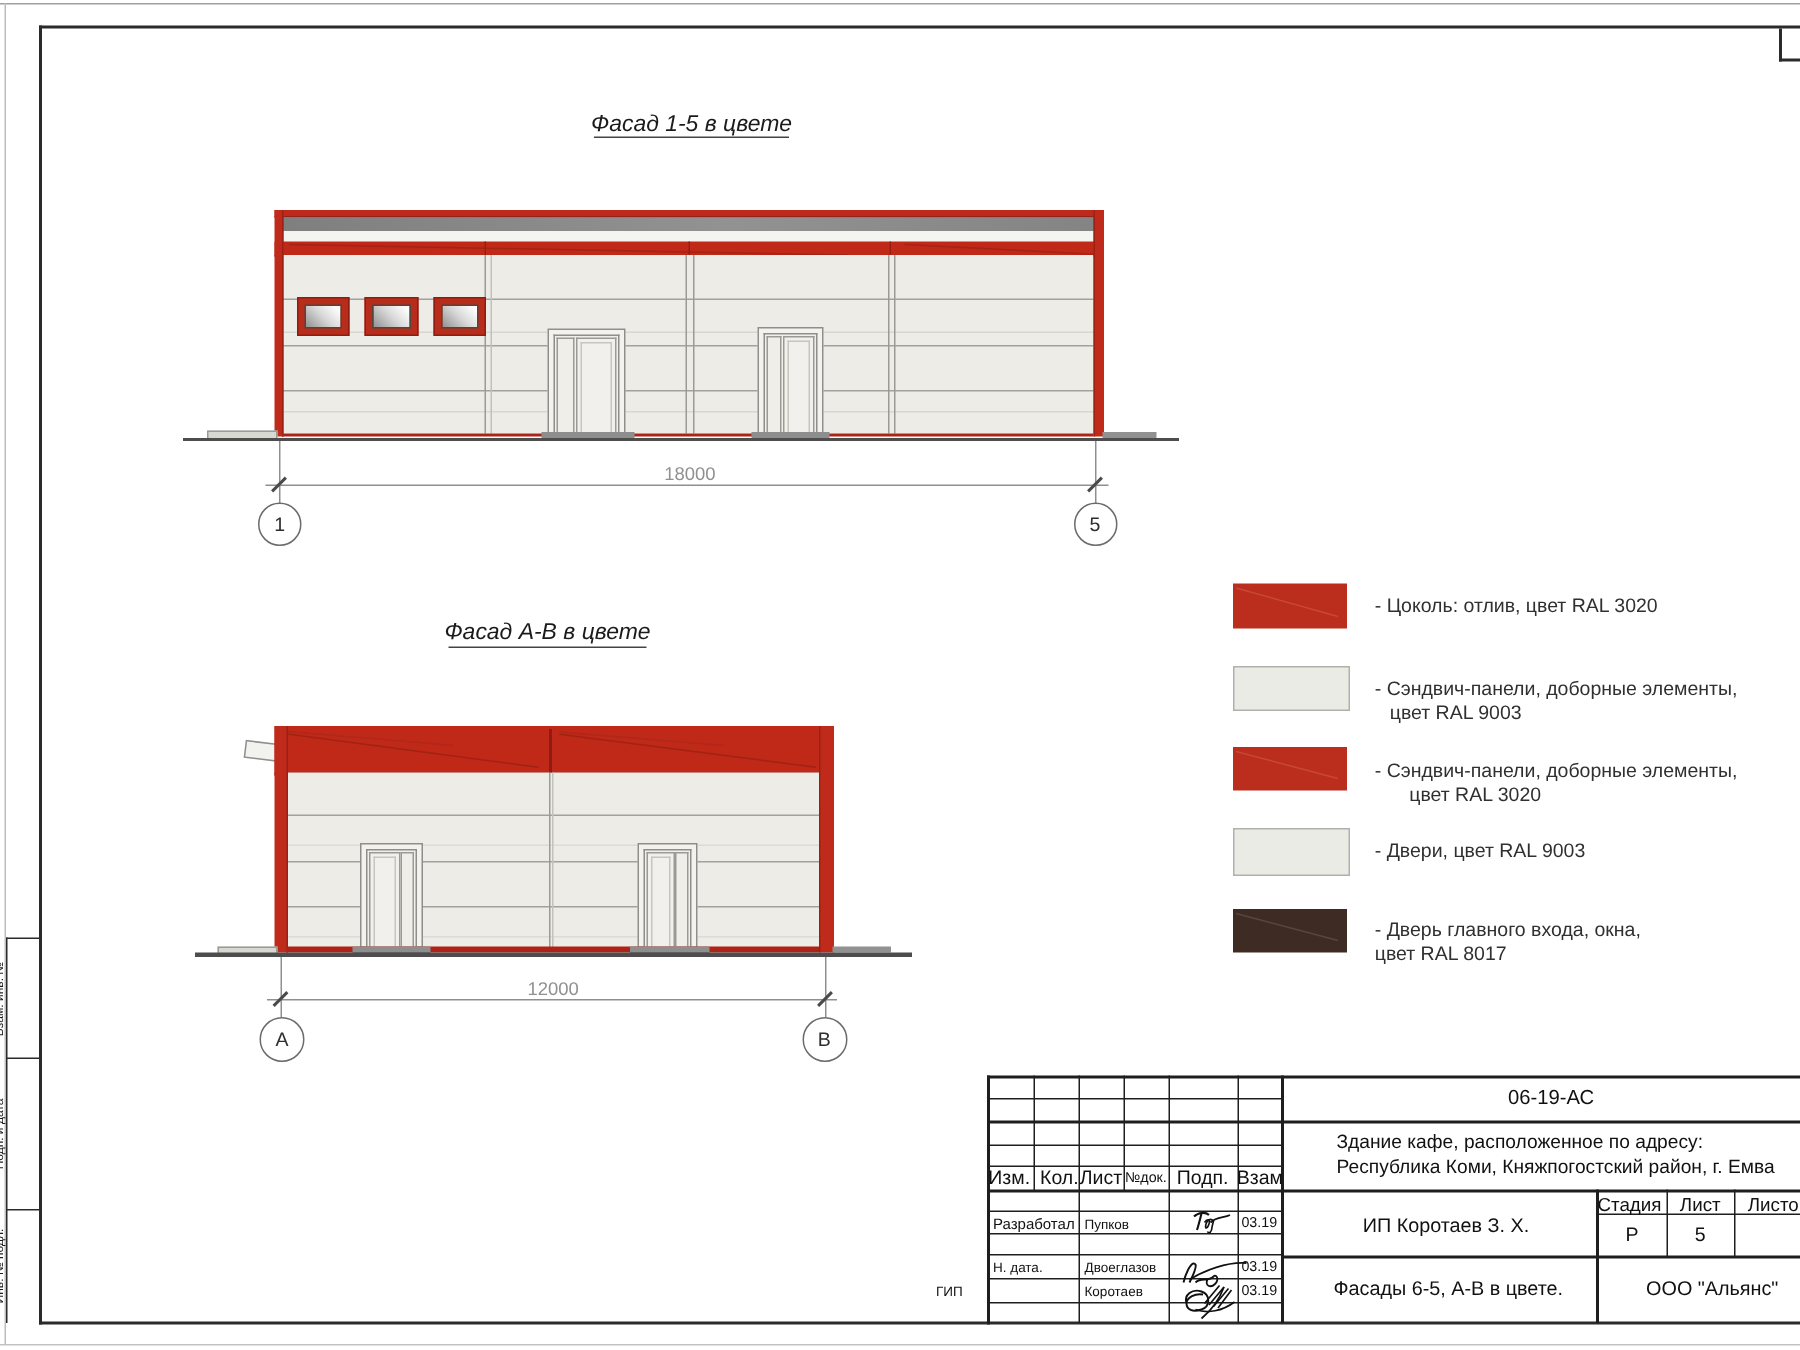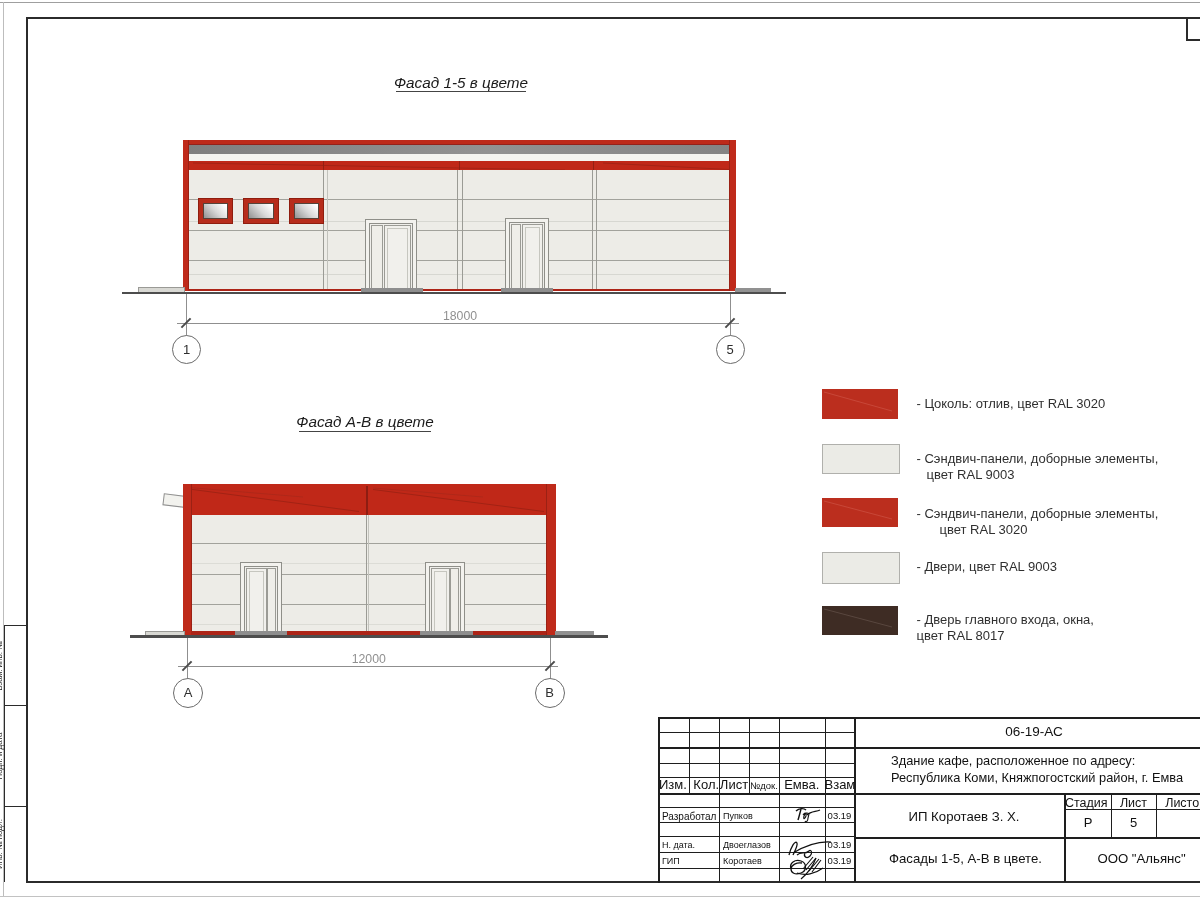--- a/index.html
+++ b/index.html
@@ -255,30 +255,30 @@
 <div class="a" style="left:658px;top:835.8px;width:197px;height:1px;background:#1e1e1e"></div>
 <div class="a" style="left:854px;top:836.5px;width:346px;height:2px;background:#1e1e1e"></div>
 <div class="a" style="left:658px;top:852.3px;width:197px;height:1px;background:#1e1e1e"></div>
 <div class="a" style="left:658px;top:867.9px;width:197px;height:1px;background:#1e1e1e"></div>
 <div class="a" style="left:1064px;top:808.7px;width:136px;height:1.5px;background:#1e1e1e"></div>
 
 <div class="a" style="left:658.9px;top:776.5px;width:30.3px;text-align:left;font-size:13px;color:#111">Изм.</div>
 <div class="a" style="left:689.2px;top:776.5px;width:29.9px;text-align:right;font-size:13px;color:#111">Кол.</div>
 <div class="a" style="left:719.1px;top:776.5px;width:29.8px;text-align:center;font-size:13px;color:#111">Лист</div>
 <div class="a" style="left:748.9px;top:780px;width:30.1px;text-align:center;font-size:9.5px;color:#111">№док.</div>
-<div class="a" style="left:779px;top:776.5px;width:45.5px;text-align:center;font-size:13px;color:#111">Емва.</div>
+<div class="a" style="left:779px;top:776.5px;width:45.5px;text-align:center;font-size:13px;color:#111">Подп.</div>
 <div class="a" style="left:824.5px;top:776.5px;width:30.4px;text-align:center;font-size:13px;color:#111">Взам</div>
 
 <div class="a" style="left:662px;top:810.5px;font-size:10px;color:#111">Разработал</div>
 <div class="a" style="left:723px;top:810.5px;font-size:9px;color:#111">Пупков</div>
 <div class="a" style="left:824.5px;top:810px;width:30px;text-align:center;font-size:9.5px;color:#111">03.19</div>
 <div class="a" style="left:662px;top:839.5px;font-size:9px;color:#111">Н. дата.</div>
 <div class="a" style="left:723px;top:839.5px;font-size:9px;color:#111">Двоеглазов</div>
 <div class="a" style="left:824.5px;top:839px;width:30px;text-align:center;font-size:9.5px;color:#111">03.19</div>
-<div class="a" style="left:662px;top:855.5px;font-size:9px;color:#111">ГИП</div>
+<div class="a" style="left:624px;top:855.5px;font-size:9px;color:#111">ГИП</div>
 <div class="a" style="left:723px;top:855.5px;font-size:9px;color:#111">Коротаев</div>
 <div class="a" style="left:824.5px;top:855px;width:30px;text-align:center;font-size:9.5px;color:#111">03.19</div>
 
 <svg class="a" style="left:793px;top:806px" width="30" height="18" viewBox="0 0 30 18">
 <path d="M3,5 C6,2 11,2 13,4" fill="none" stroke="#111" stroke-width="1.4"></path>
 <path d="M8,3 C7,7 6,11 5,14" fill="none" stroke="#111" stroke-width="1.4"></path>
 <path d="M10,9 C12,6 14,7 13,10 C12,13 10,14 11,10 C12,7 14,6 16,8 L15,12 C15,15 13,17 12,15" fill="none" stroke="#111" stroke-width="1.1"></path>
 <path d="M14,9 C18,5 23,6 27,4" fill="none" stroke="#111" stroke-width="1.2"></path>
 </svg>
 
@@ -298,15 +298,15 @@
 
 <div class="a" style="left:858px;top:809px;width:212px;text-align:center;font-size:13.2px;color:#111">ИП Коротаев З. Х.</div>
 
 <div class="a" style="left:1065px;top:795.5px;width:46px;text-align:left;font-size:12.5px;color:#111">Стадия</div>
 <div class="a" style="left:1111px;top:795.5px;width:45px;text-align:center;font-size:12.5px;color:#111">Лист</div>
 <div class="a" style="left:1157px;top:795.5px;width:57px;text-align:center;font-size:12.5px;color:#111">Листов</div>
 
 <div class="a" style="left:1065px;top:814.5px;width:46px;text-align:center;font-size:13px;color:#111">Р</div>
 <div class="a" style="left:1111px;top:814.5px;width:45px;text-align:center;font-size:13px;color:#111">5</div>
 
-<div class="a" style="left:860px;top:851px;width:211px;text-align:center;font-size:13.2px;color:#111">Фасады 1-5, А-В в цвете.</div>
+<div class="a" style="left:860px;top:851px;width:211px;text-align:center;font-size:13.2px;color:#111">Фасады 6-5, А-В в цвете.</div>
 
 <div class="a" style="left:1068px;top:851px;width:147px;text-align:center;font-size:13.2px;color:#111">ООО "Альянс"</div>
 
 </body></html>

